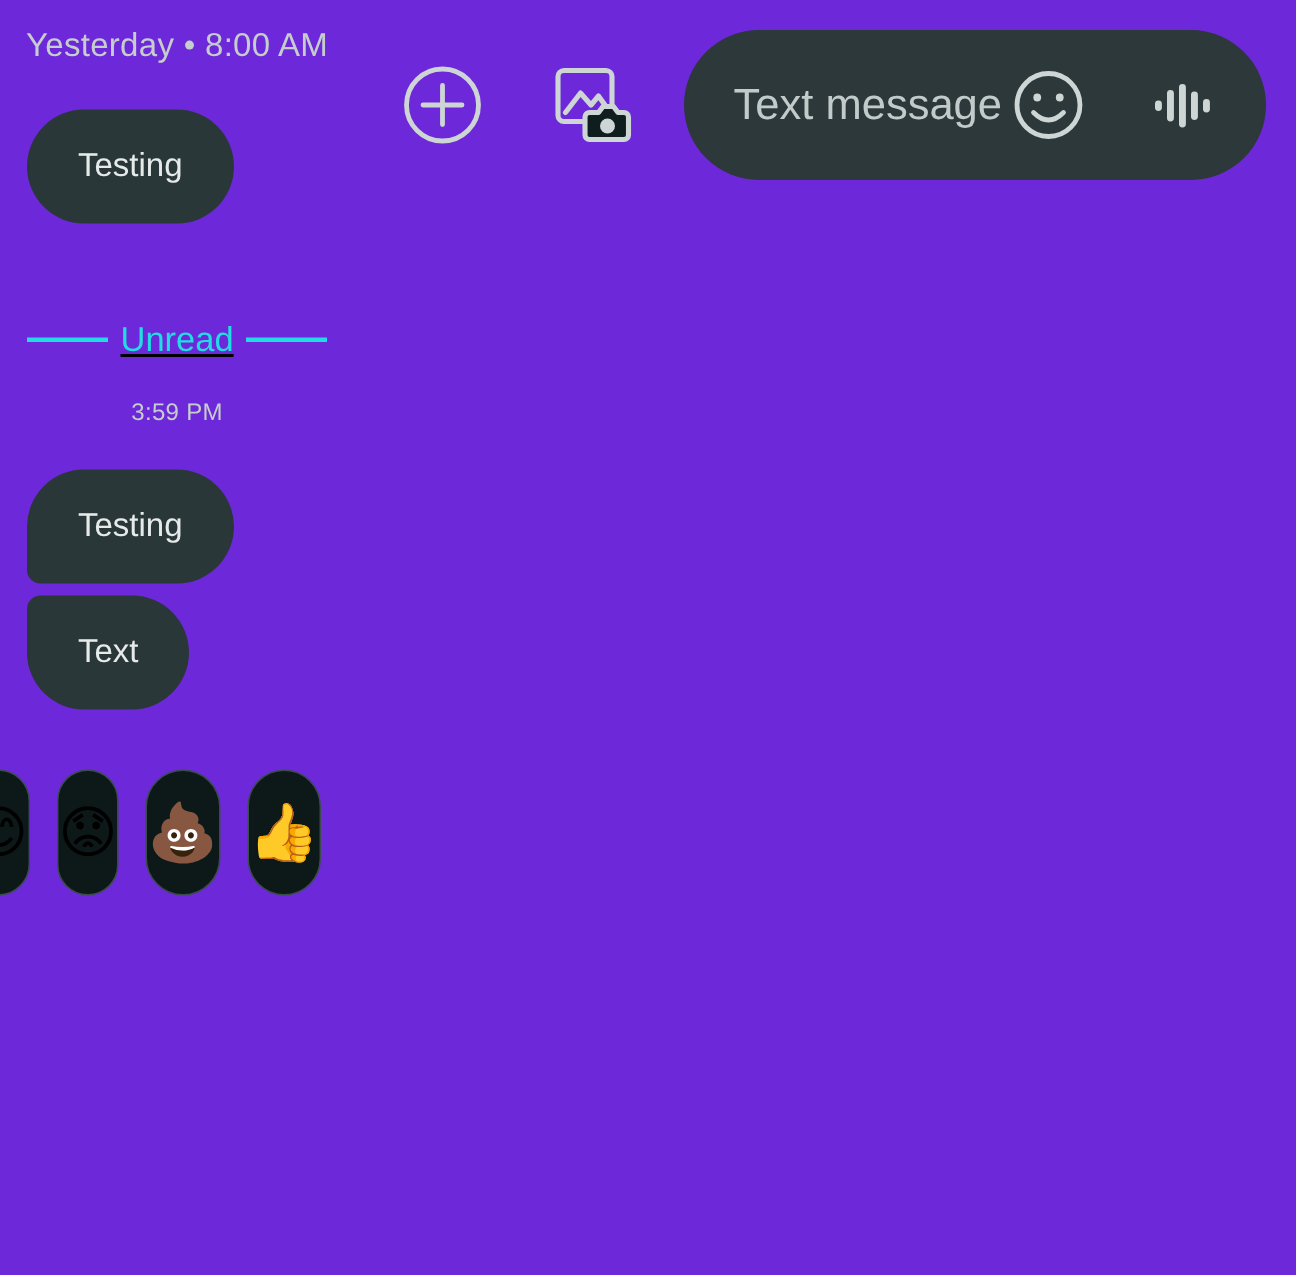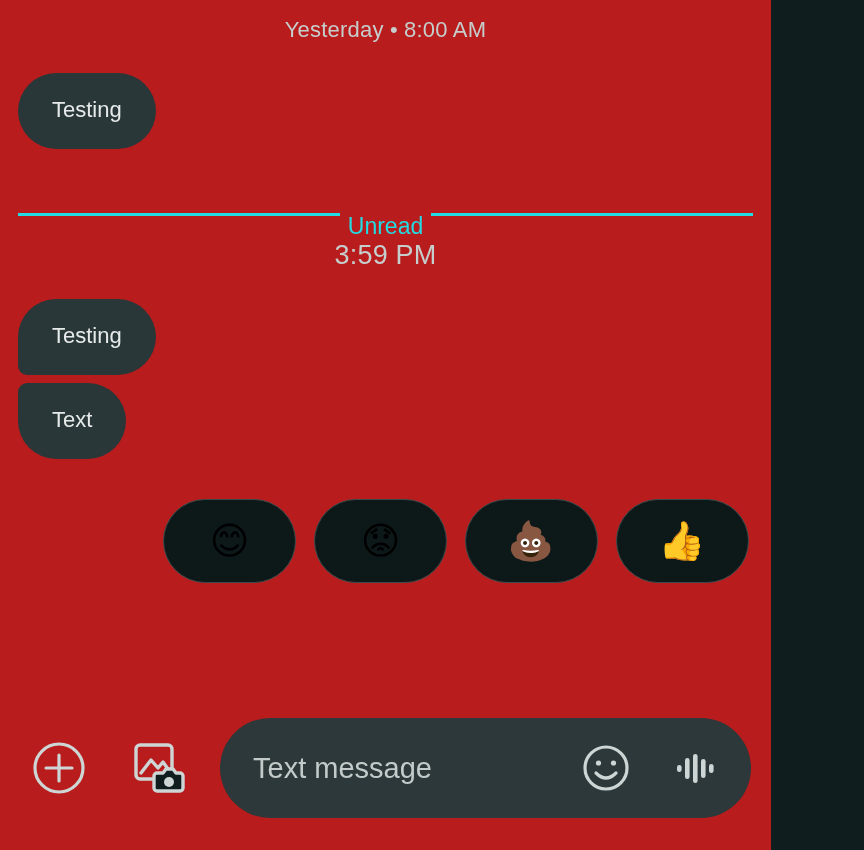--- a/index.html
+++ b/index.html
@@ -10,25 +10,25 @@
   body {
     width: 864px;
     height: 850px;
     overflow: hidden;
     font-family: "Liberation Sans", sans-serif;
     -webkit-font-smoothing: antialiased;
   }
 
   #app {
     position: relative;
-    width: 771px;
+    width: 864px;
     height: 850px;
-    background: #b91c1c;
-    display: flex;
-    flex-direction: column;
+    background: #6d28d9;
+    display: flex;
+    flex-direction: row;
   }
 
   
   .thread {
     position: relative;
     flex: 1 1 auto;
     padding: 0;
     overflow: hidden;
   }
 
@@ -38,22 +38,23 @@
     color: #c6cecd;
     font-size: 22px;
     letter-spacing: 0.2px;
     padding-top: 17px;
     padding-bottom: 6px;
   }
 
   .time-stamp-center {
     text-align: center;
     color: #c6cecd;
-    font-size: 27px;
+    font-size: 16px;
     letter-spacing: 0.2px;
+    margin-top: 27px;
   }
 
   
   .msg-row {
     display: flex;
     padding-left: 18px;
   }
   .msg-row.first { margin-top: 24px; }
 
   .bubble {
@@ -66,23 +67,24 @@
     word-wrap: break-word;
     border-radius: 42px;
   }
   .bubble.single      { border-radius: 42px; }
   .bubble.group-top   { border-radius: 42px 42px 42px 10px; }
   .bubble.group-bottom{ border-radius: 10px 42px 42px 42px; margin-top: 8px; }
 
   
   .unread-divider {
     display: flex;
-    align-items: flex-start;
+    align-items: center;
     margin-top: 64px;
     padding: 0 18px;
+    text-decoration: underline;
   }
   .unread-divider .rule {
     flex: 1 1 auto;
     height: 3px;
     background: #22dbe3;
   }
   .unread-divider .rule.left  { margin-right: 8px; }
   .unread-divider .rule.right { margin-left: 8px; }
   .unread-label {
     color: #22dbe3;

